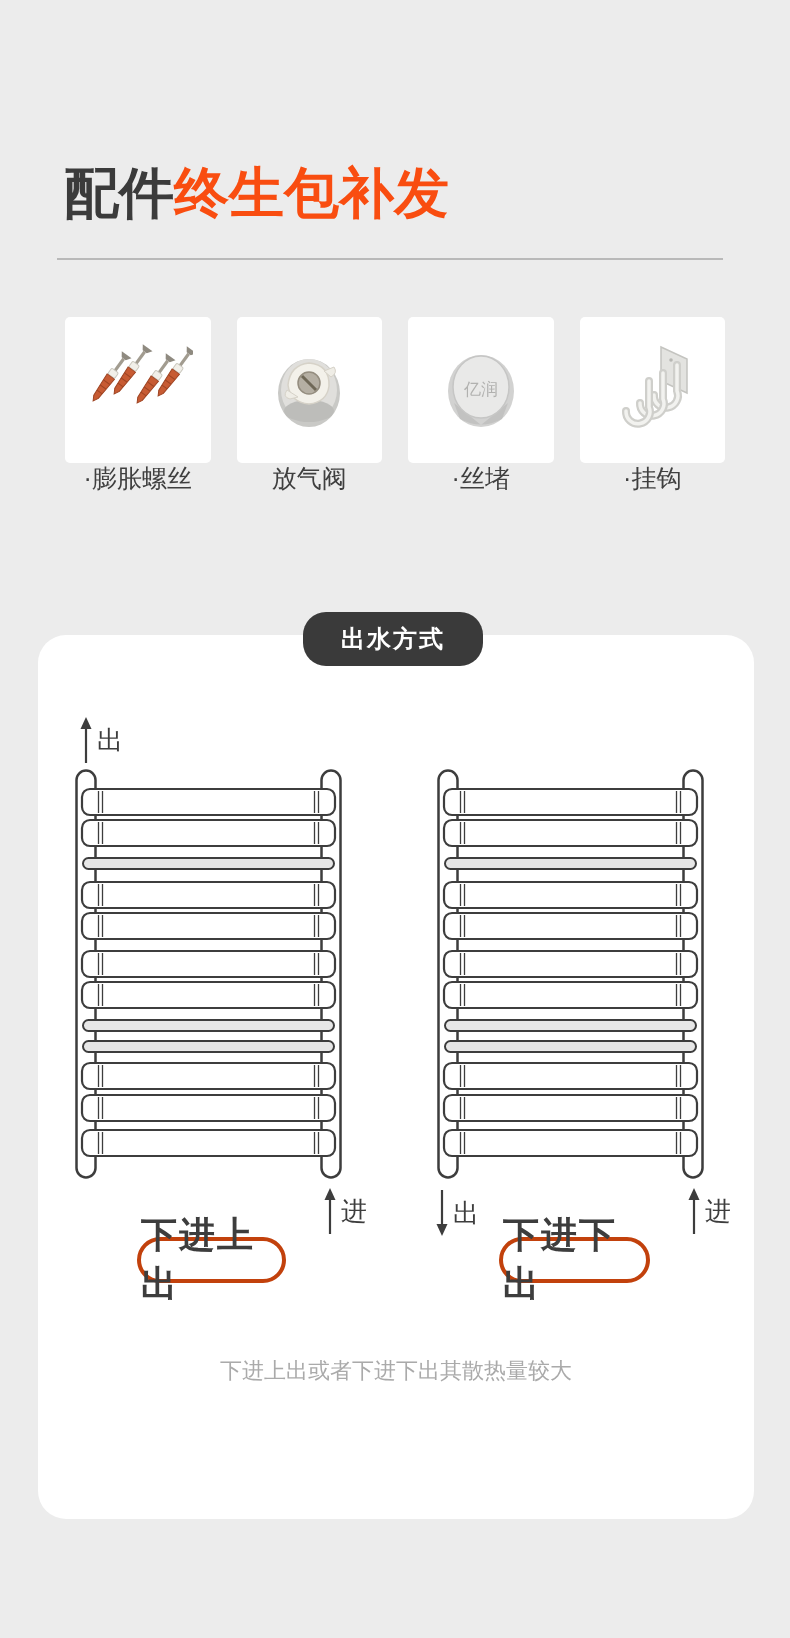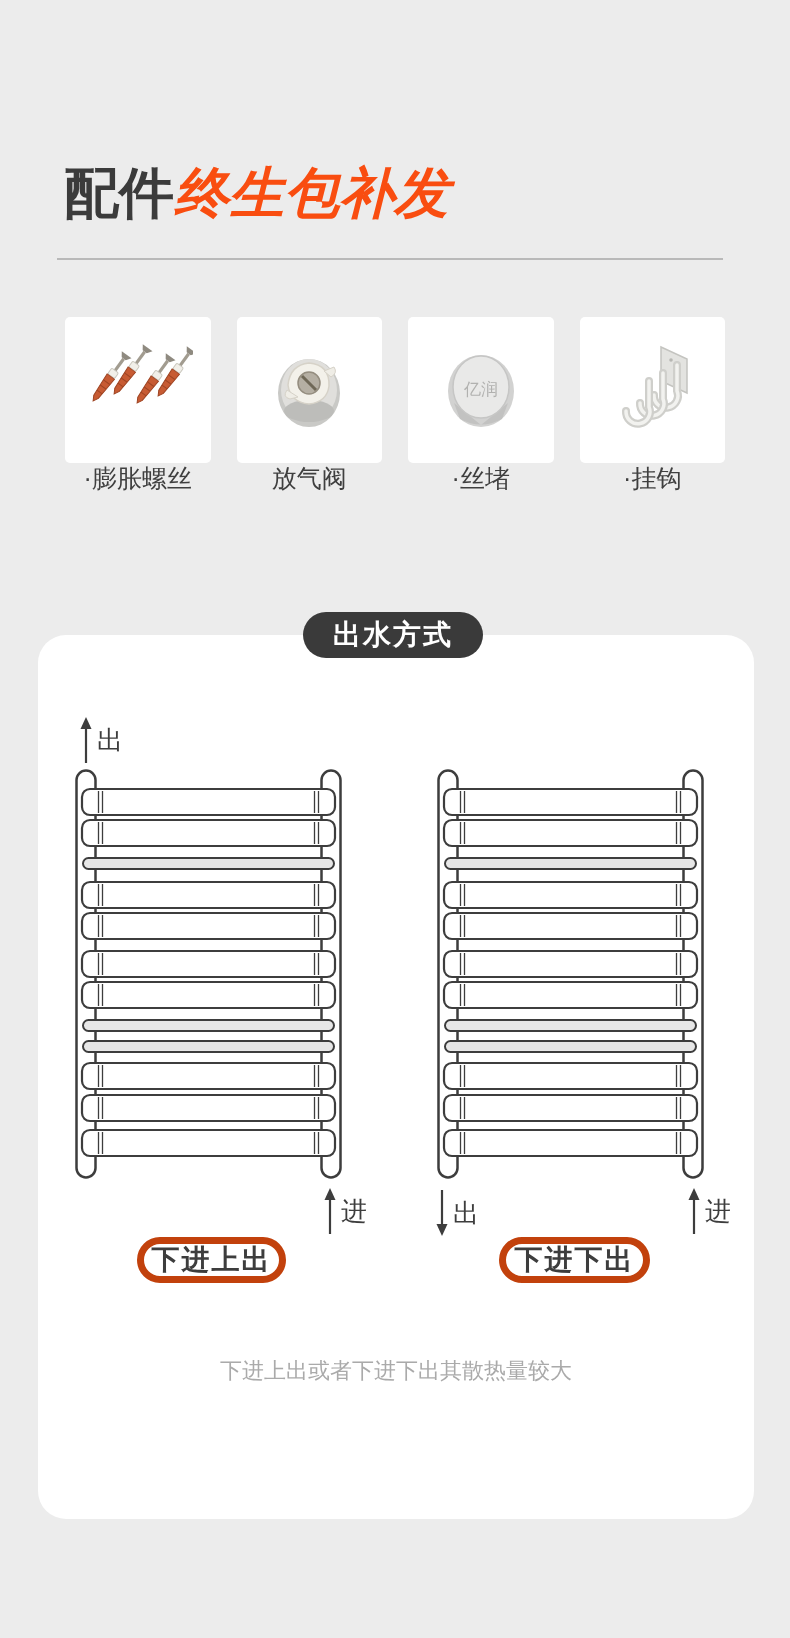--- a/index.html
+++ b/index.html
@@ -3,48 +3,48 @@
 <meta charset="utf-8">
 <style>
   html,body{margin:0;padding:0;}
   .page{
     position:relative;width:790px;height:1638px;background:#ececec;
     overflow:hidden;font-family:"Liberation Sans","DejaVu Sans",sans-serif;color:#3b3b3b;
   }
   
   .title-line1{position:absolute;left:64px;top:92px;font-size:55px;line-height:66px;font-weight:700;color:#3b3b3b;}
   .title-line2{position:absolute;left:64px;top:160px;font-size:55px;line-height:66px;font-weight:700;color:#3b3b3b;}
-  .t-orange{color:#f94d10;font-style:italic;}
+  .t-orange{color:#f94d10;}
   .divider{position:absolute;left:57px;top:258px;width:666px;height:2px;background:#b9b9b9;}
   
   .acc-grid{position:absolute;left:65px;top:317px;width:660px;display:grid;grid-template-columns:repeat(4,1fr);column-gap:26px;}
   .acc-item{display:flex;flex-direction:column;align-items:center;}
   .acc-card{width:100%;height:146px;background:#ffffff;border-radius:5px;display:flex;align-items:center;justify-content:center;}
   .acc-card svg{display:block;}
   .acc-label{margin-top:0;font-size:25px;line-height:30px;color:#3f3f3f;text-align:center;}
   
   .badge{
-    position:absolute;left:303px;top:612px;width:180px;height:46px;background:#3a3a3a;border-radius:23px;
-    color:#ffffff;font-size:28px;font-weight:700;letter-spacing:2px;display:flex;align-items:center;justify-content:center;z-index:2;
+    position:absolute;left:303px;top:612px;width:180px;height:54px;background:#3a3a3a;border-radius:23px;
+    color:#ffffff;font-size:24px;font-weight:700;letter-spacing:2px;display:flex;align-items:center;justify-content:center;z-index:2;
   }
   .big-card{position:absolute;left:38px;top:635px;width:716px;height:884px;background:#ffffff;border-radius:28px;}
   .radiator{position:absolute;}
   .radiator.r1{left:37px;top:134px;}
   .radiator.r2{left:399px;top:134px;}
   .flow-arrow{position:absolute;display:flex;align-items:center;gap:3px;}
   .flow-arrow svg{display:block;}
   .flow-arrow span{font-size:26px;color:#3d3d3d;line-height:26px;}
   .fa-out-top{left:40px;top:82px;}
   .fa-in-r1{left:284px;top:553px;}
   .fa-out-r2{left:396px;top:555px;}
   .fa-in-r2{left:648px;top:553px;}
   .pill{
-    position:absolute;top:602px;height:46px;border:7px solid #c2410c;border-radius:26px;background:#ffffff;
+    position:absolute;top:602px;height:46px;border:4px solid #c2410c;border-radius:26px;background:#ffffff;
     box-sizing:border-box;display:flex;align-items:center;justify-content:center;
-    font-size:28px;font-weight:700;letter-spacing:2px;color:#3d3d3d;
+    font-size:36px;font-weight:700;letter-spacing:2px;color:#3d3d3d;
   }
   .pill.p1{left:99px;width:149px;}
   .pill.p2{left:461px;width:151px;}
   .notes{position:absolute;left:0;top:718px;width:100%;text-align:center;color:#aaaaaa;font-size:22px;line-height:35px;}
 </style>
 </head>
 <body>
 
 <div class="page">
 

